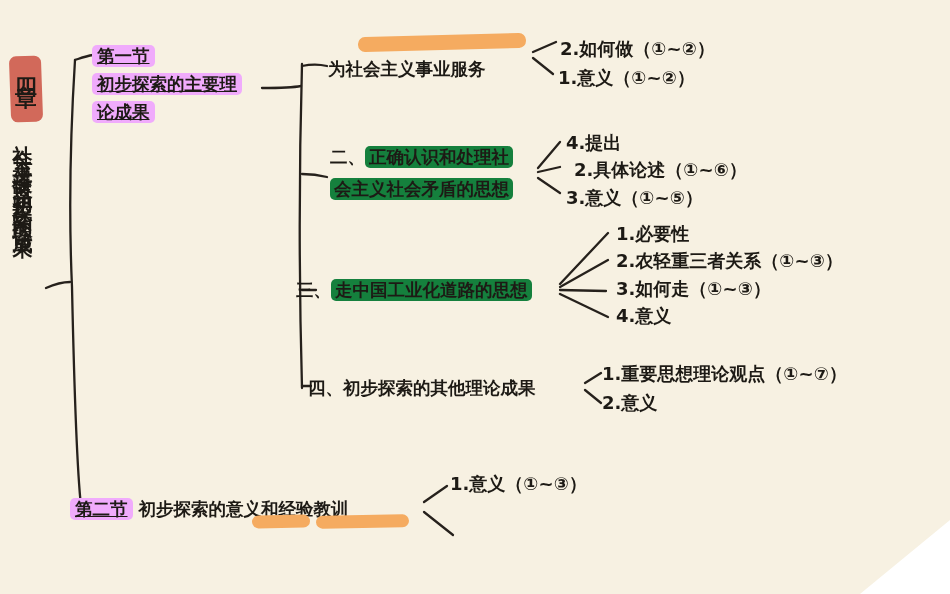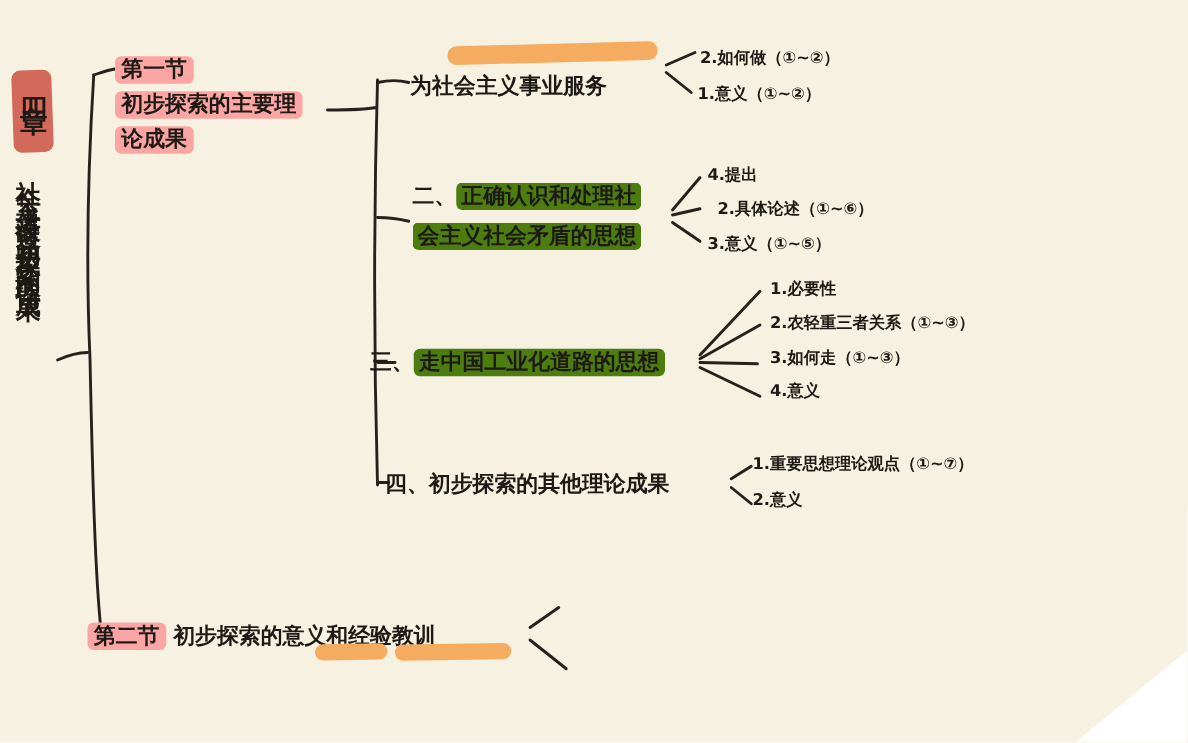--- a/index.html
+++ b/index.html
@@ -7,28 +7,28 @@
     position:relative;
     width:950px;height:594px;
     background:#f7f1e2;
     font-family:"DejaVu Sans",sans-serif;
     color:#1d1a15;
     overflow:hidden;
   }
   .abs{position:absolute;}
   .nowrap{white-space:nowrap;}
   .txt{font-size:17.5px;line-height:1.6;font-weight:600;}
-  .item{font-size:13px;font-weight:600;white-space:nowrap;}
+  .item{font-size:18px;font-weight:600;white-space:nowrap;}
   .hl-red{
-    background:#fca5a5;
+    background:#f0abfc;
     padding:1px 5px;border-radius:5px;
-    box-decoration-break:clone;-webkit-box-decoration-break:clone;
+    box-decoration-break:clone;text-decoration:underline;-webkit-box-decoration-break:clone;
   }
   .hl-orange{
-    background:#4d7c0f;
+    background:#15803d;
     padding:1px 4px;border-radius:5px;
     box-decoration-break:clone;-webkit-box-decoration-break:clone;
   }
   .bar-orange{
     background:#f5ab60;border-radius:7px;
   }
   .chapter-num-hl{
     left:10px;top:56px;width:32px;height:66px;
     background:#d2695a;border-radius:7px;transform:rotate(-2deg);
   }
@@ -120,16 +120,17 @@
   <div class="abs item" style="left:616px;top:277px;">3.如何走（①~③）</div>
   <div class="abs item" style="left:616px;top:304px;">4.意义</div>
 
   <div class="abs txt nowrap b4-title"><span>四、</span><span>初步探索的其他理论成果</span></div>
   <div class="abs item" style="left:602px;top:362px;">1.重要思想理论观点（①~⑦）</div>
   <div class="abs item" style="left:602px;top:391px;">2.意义</div>
 
   <div class="abs txt nowrap sec2-line"><span class="hl-red">第二节</span>&nbsp;<span>初步探索的意义和经验教训</span></div>
   <div class="abs bar-orange" style="left:252px;top:515px;width:58px;height:13px;transform:rotate(-1deg);"></div>
   <div class="abs bar-orange" style="left:316px;top:515px;width:93px;height:13px;transform:rotate(-1deg);"></div>
+  <div class="abs item" style="left:450px;top:472px;">1.意义（①~③）</div>
 
   <div class="abs corner"></div>
 
 </div>
 
 </body></html>

